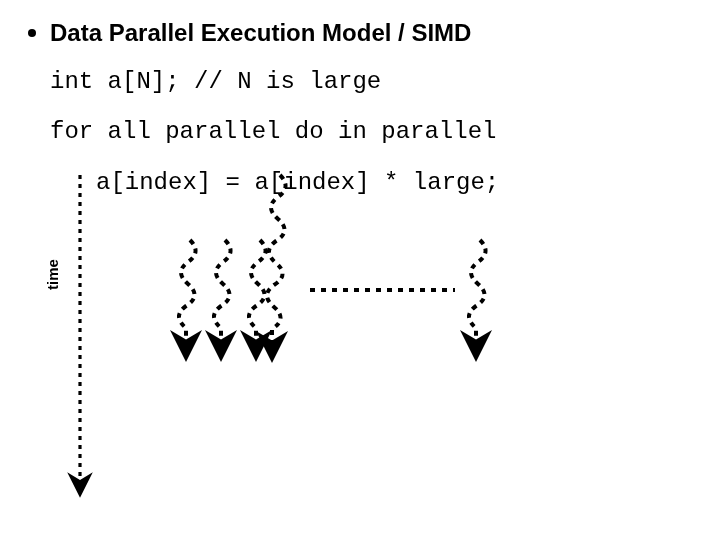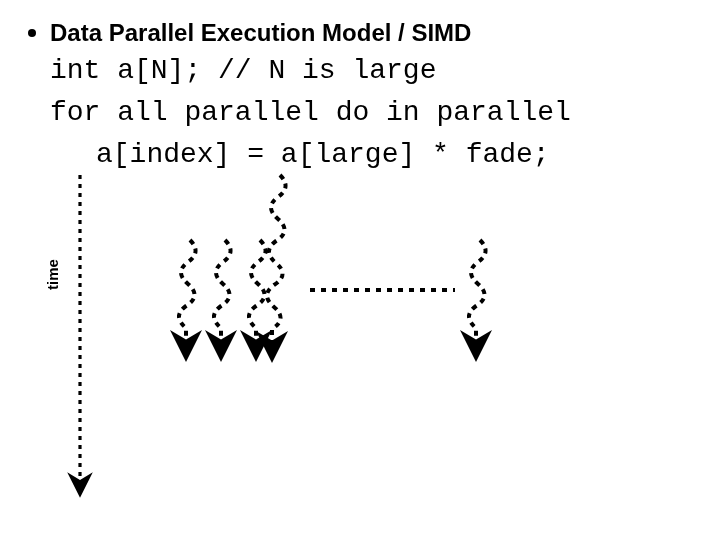--- a/index.html
+++ b/index.html
@@ -30,25 +30,25 @@
     height: 8px;
     border-radius: 50%;
     background: #000;
     margin-top: 11px;
     margin-right: 14px;
     flex: 0 0 auto;
   }
   .code {
     font-family: "Courier New", Courier, monospace;
     font-weight: 400;
-    font-size: 28px;
+    font-size: 24px;
     line-height: 1.35;
     white-space: pre;
     margin-left: 22px;
-    margin-top: 4px;
+    margin-top: 18px;
   }
   .code-indent {
     margin-left: 68px;
   }
   .diagram {
     position: absolute;
     left: 60px;
     top: 170px;
     width: 560px;
     height: 330px;
@@ -69,21 +69,21 @@
 
 <div class="slide">
 
   <div class="bullet-row">
     <div class="bullet-dot"></div>
     <div>Data Parallel Execution Model / SIMD</div>
   </div>
 
   <div class="code">int a[N]; // N is large</div>
   <div class="code">for all parallel do in parallel</div>
-  <div class="code code-indent">a[index] = a[large] * fade;</div>
+  <div class="code code-indent">a[index] = a[index] * large;</div>
 
   <div class="time-label">time</div>
 
   <svg class="diagram" viewBox="0 0 560 330">
     <defs>
       <marker id="arrowHead" viewBox="0 0 10 10" refX="5" refY="5" markerWidth="8" markerHeight="8" orient="auto-start-reverse">
         <path d="M 0 0 L 10 5 L 0 10 L 3 5 Z" fill="#000"></path>
       </marker>
     </defs>
 

